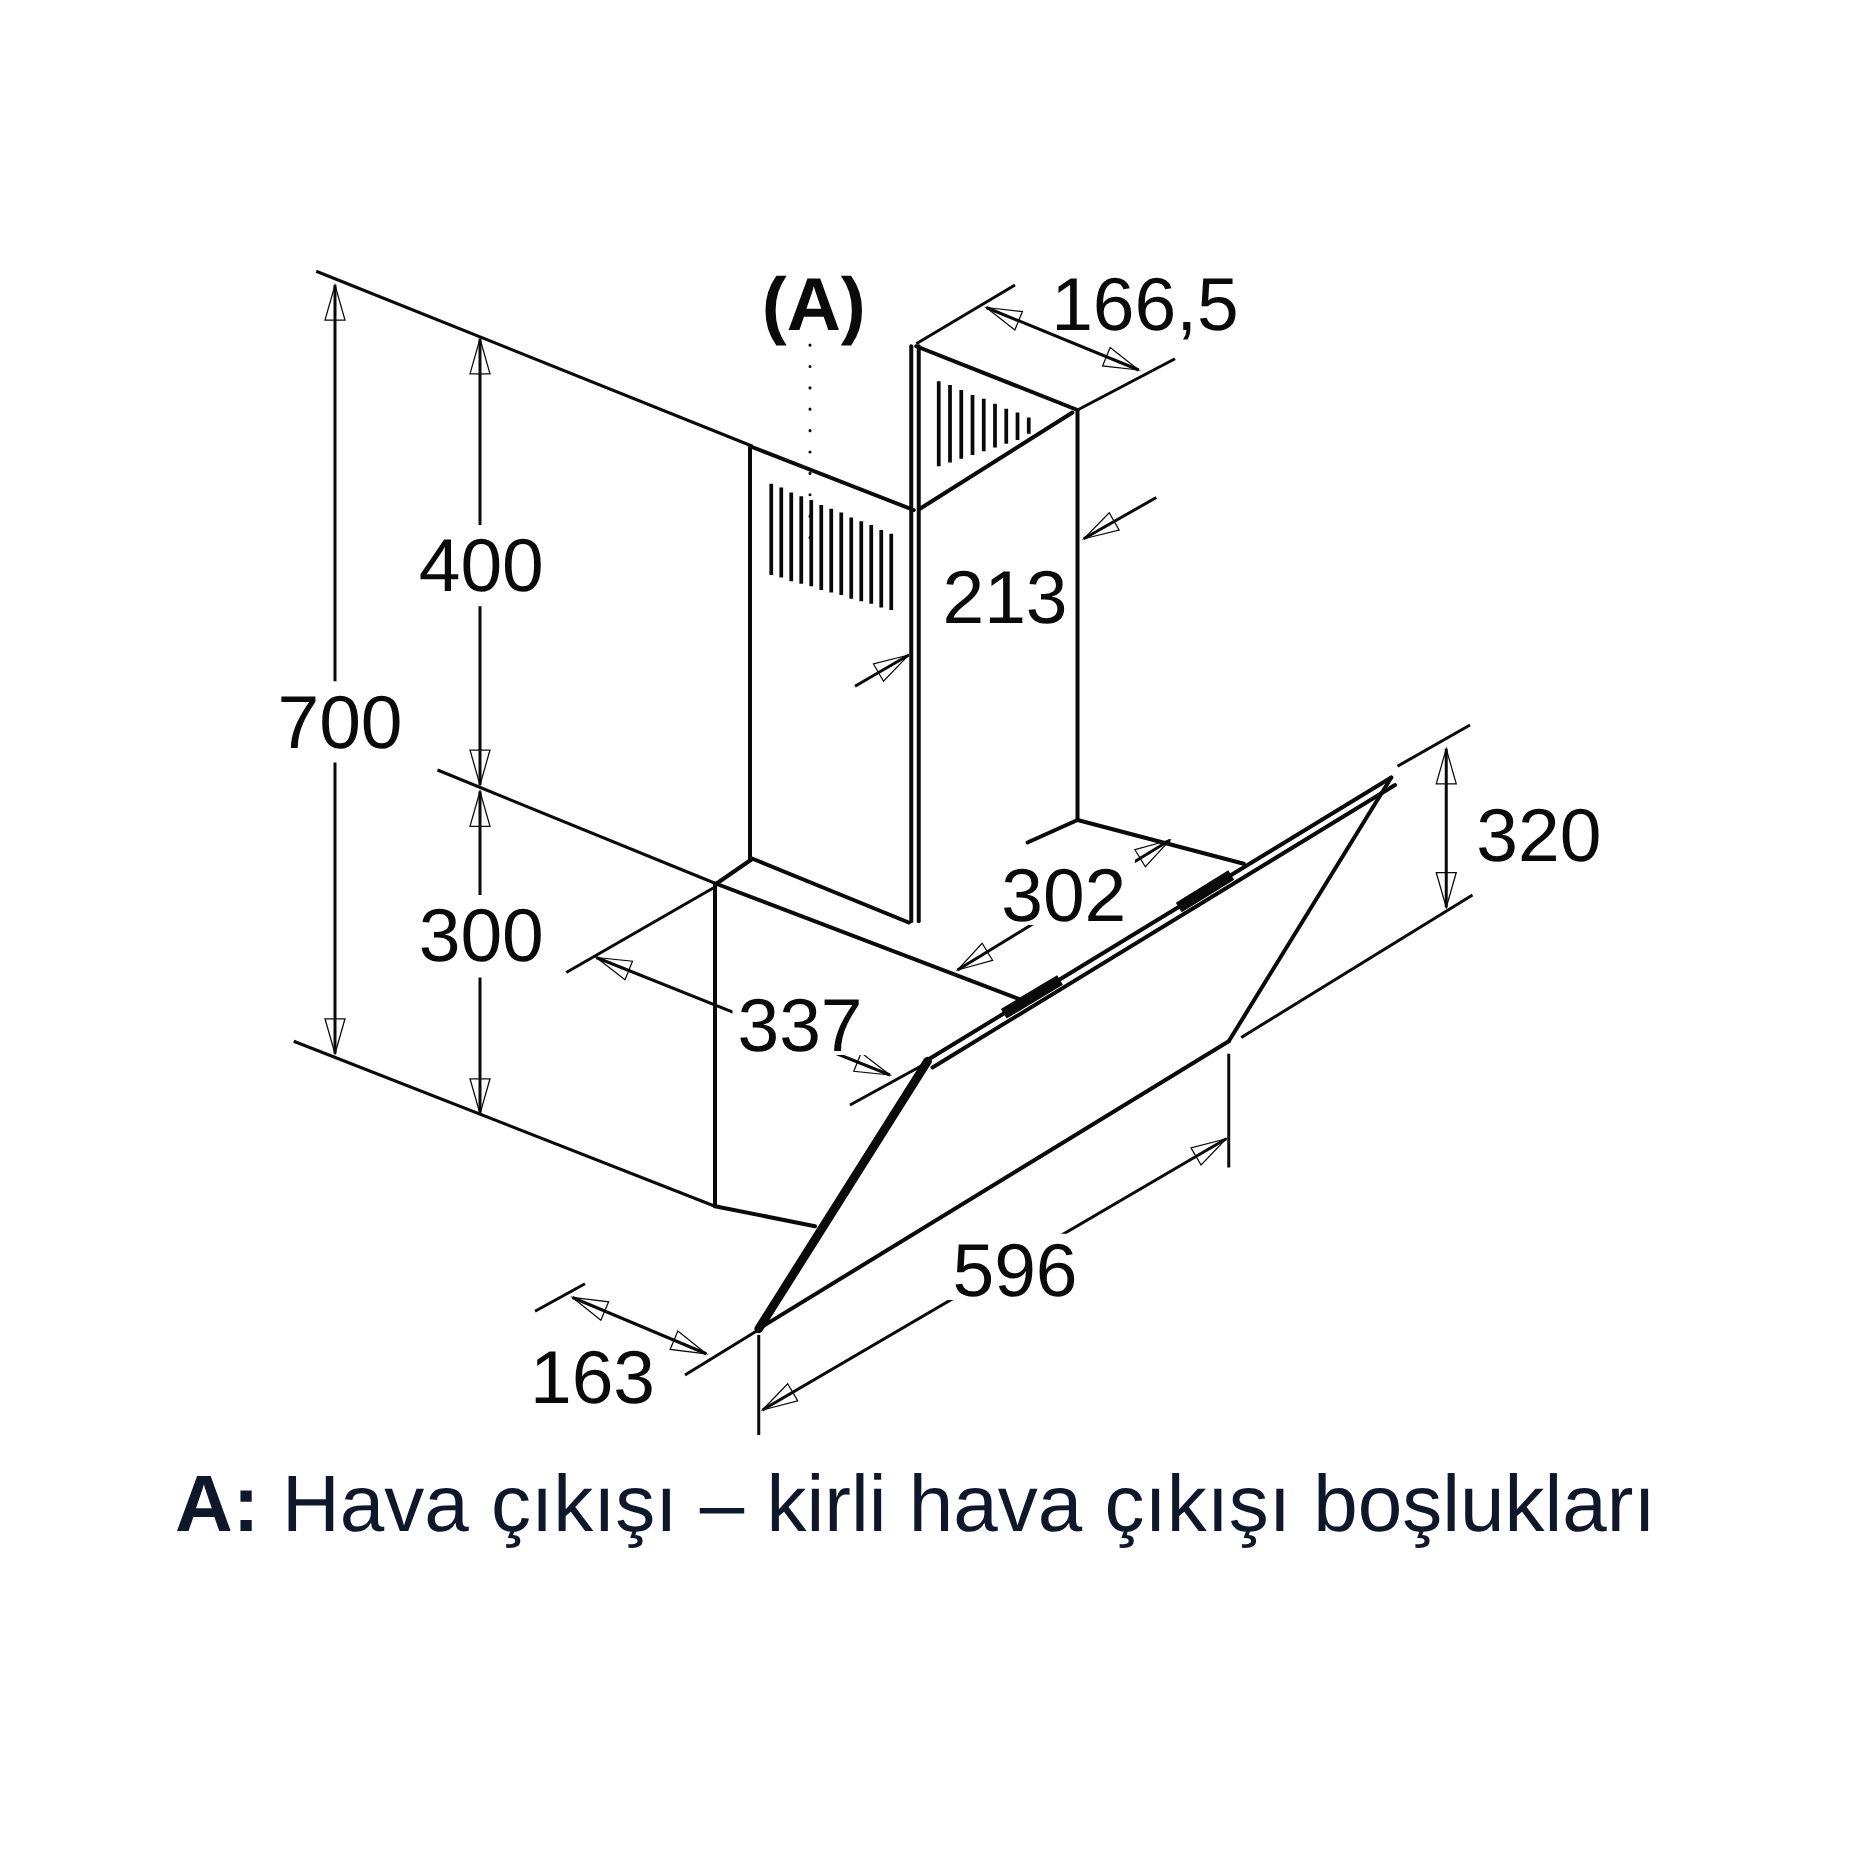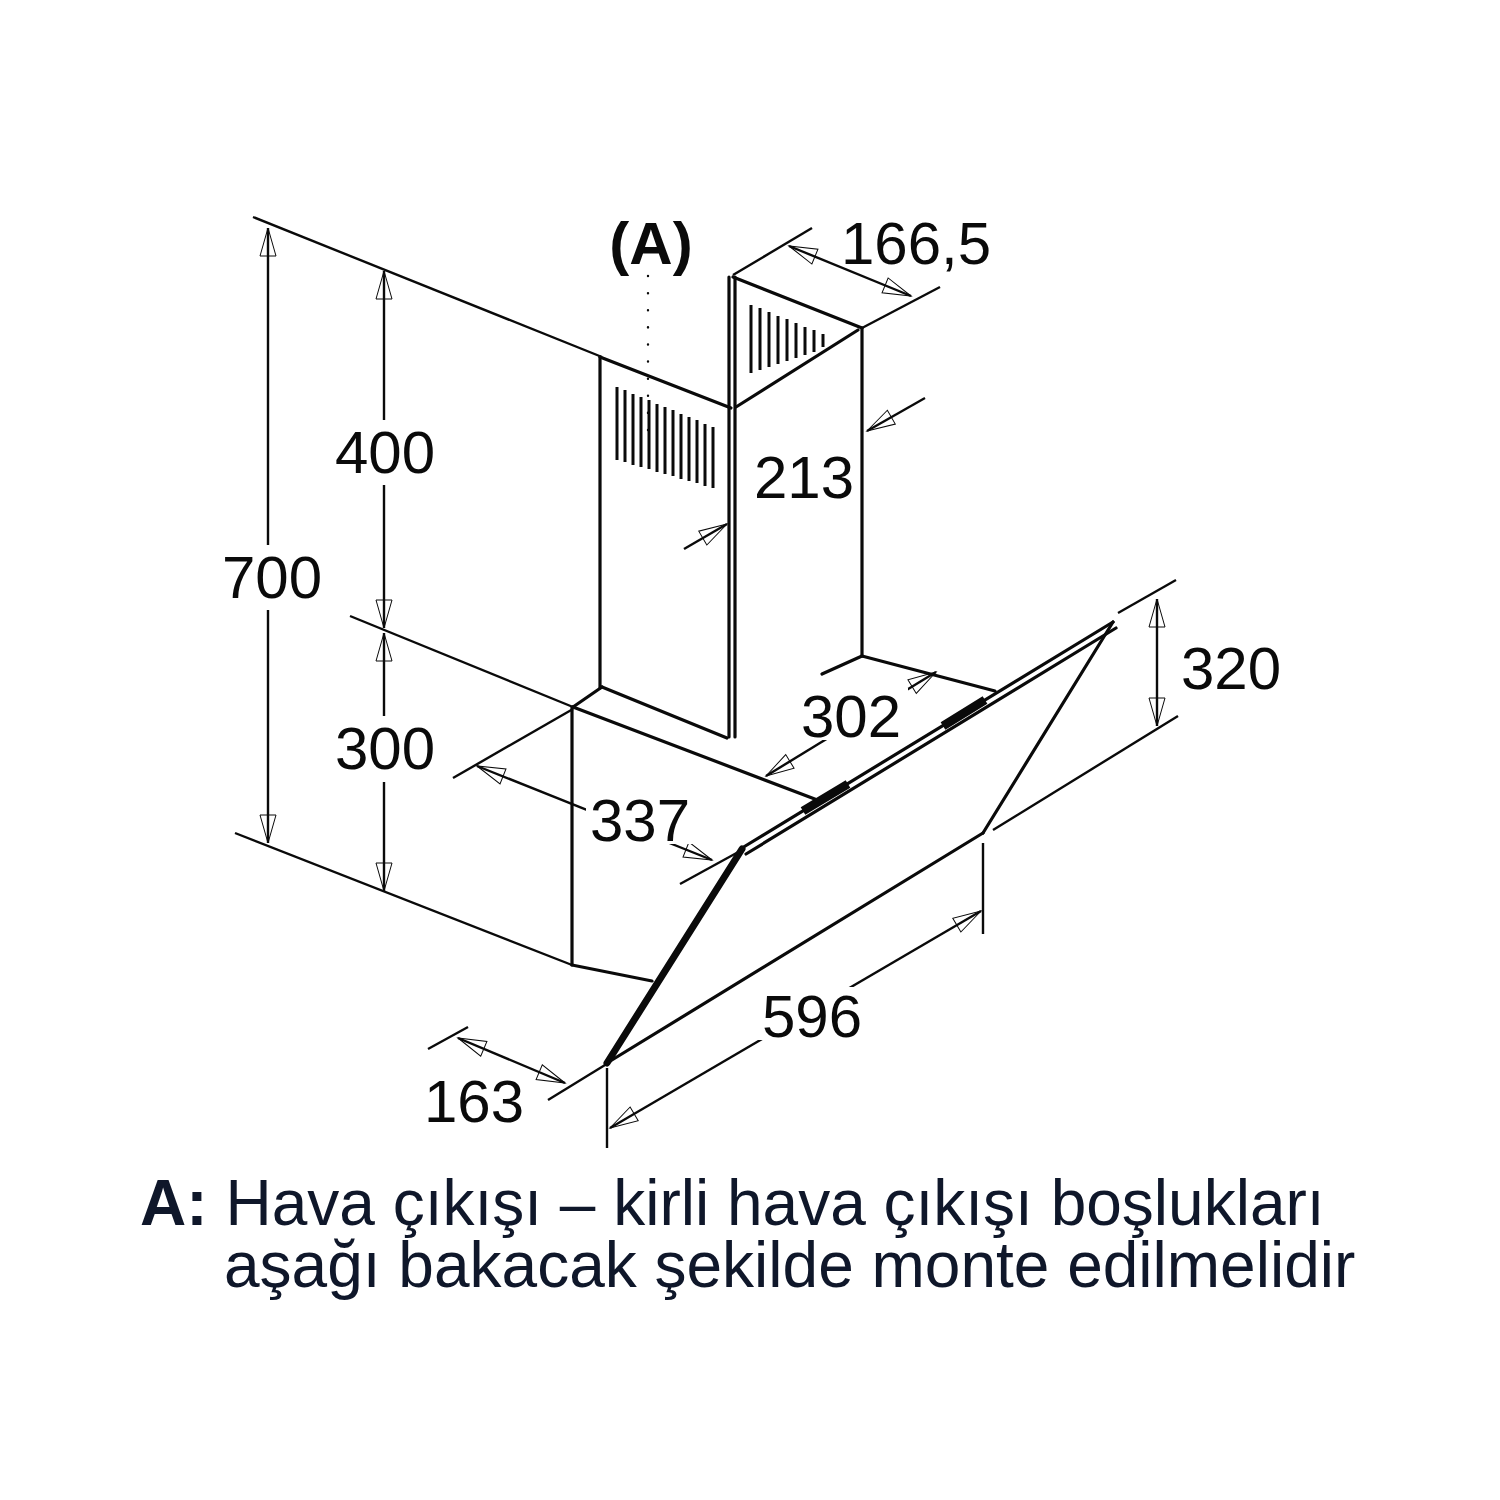--- a/index.html
+++ b/index.html
@@ -155,16 +155,15 @@
       <text x="1181" y="689" text-anchor="start">320</text>
       <text x="812" y="1037" text-anchor="middle">596</text>
       <text x="474" y="1122" text-anchor="middle">163</text>
     </g>
   </svg>
 
   <div class="note">
     <div class="note-line">
       <span class="lbl">A:</span><span>Hava çıkışı – kirli hava çıkışı boşlukları</span>
     </div>
-    <div class="note-line indent">aşağı bakacak şekilde monte edilmelidir</div>
   </div>
 
 </div>
 
 </body></html>

